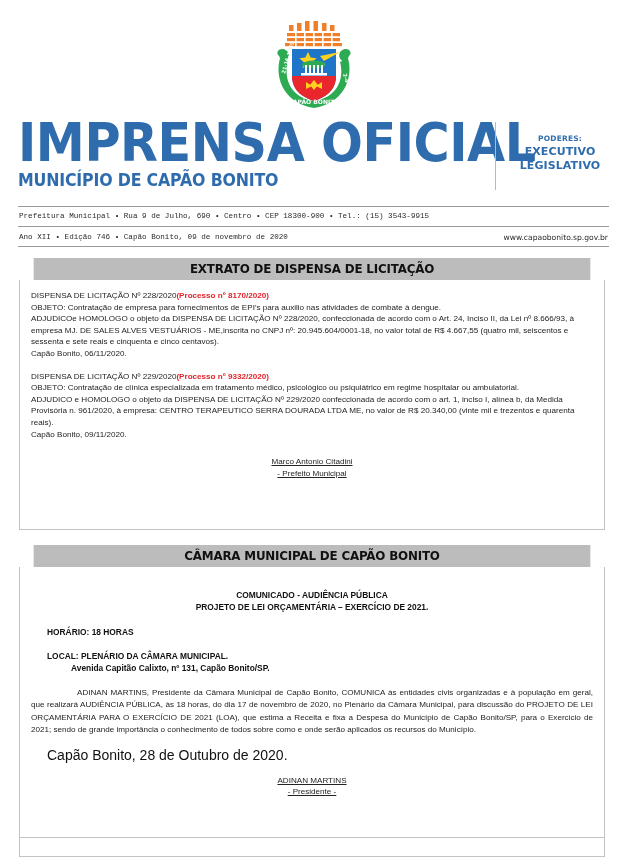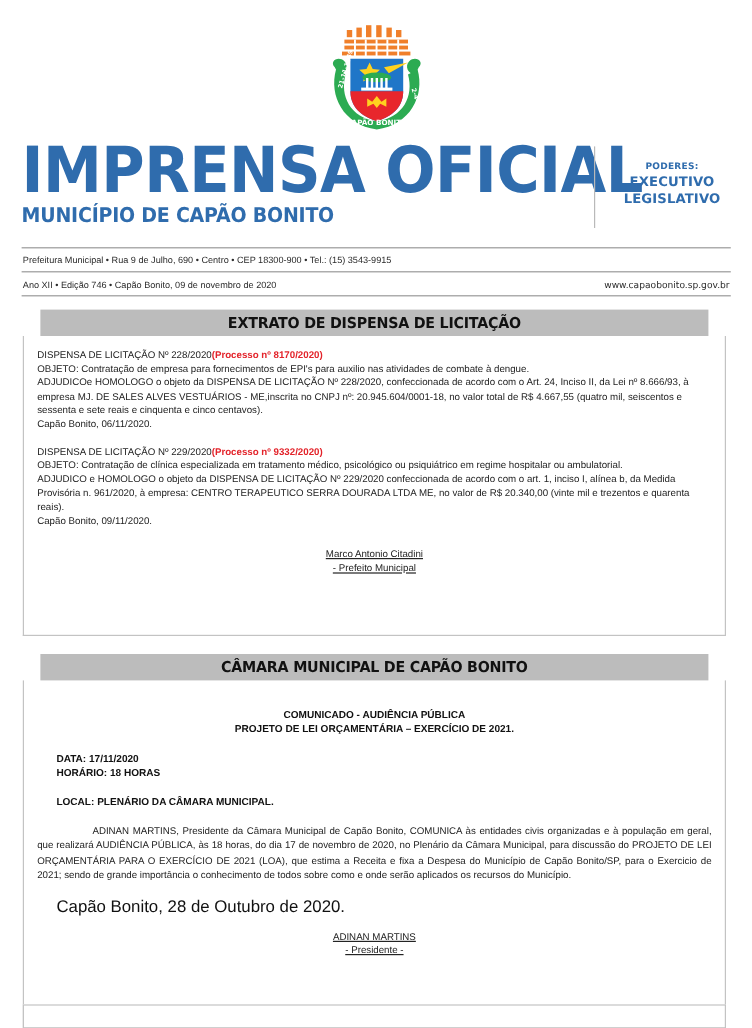--- a/index.html
+++ b/index.html
@@ -90,21 +90,21 @@
     height: 1px;
     background: #9a9a9a;
   }
   .rule.r1 { top: 206px; }
   .rule.r2 { top: 226px; }
   .rule.r3 { top: 246px; }
 
   .addr-line {
     position: absolute;
     left: 19px;
-    font-family: Liberation Sans, sans-serif;
+    font-family: Liberation Mono, monospace;
     font-size: 7.6px;
     line-height: 11px;
     color: #2b2b2b;
     white-space: nowrap;
   }
   .addr-line.a1 { top: 211px; }
   .addr-line.a2 { top: 232px; }
   .addr-site {
     position: absolute;
     right: 19px;
@@ -310,26 +310,26 @@
   <div class="sec-bar">CÂMARA MUNICIPAL DE CAPÃO BONITO</div>
   <div class="sec-body" style="height:343px;">
 
     <div style="height:12px;"></div>
 
     <div class="center-head">COMUNICADO  -  AUDIÊNCIA PÚBLICA</div>
     <div class="center-head">PROJETO DE LEI ORÇAMENTÁRIA – EXERCÍCIO DE 2021.</div>
 
     <div style="height:13px;"></div>
 
-    <div class="kv">DATA: 17/11/2020</div>
     <div class="kv">HORÁRIO: 18 HORAS</div>
 
     <div style="height:12px;"></div>
 
     <div class="kv">LOCAL: PLENÁRIO DA CÂMARA MUNICIPAL.</div>
+    <div class="kv indent2">Avenida Capitão Calixto, nº 131, Capão Bonito/SP.</div>
 
     <div style="height:13px;"></div>
 
     <p class="just"><span class="lead">ADINAN MARTINS, Presidente da Câmara Municipal de Capão Bonito, COMUNICA às entidades civis organizadas e à população em geral, que realizará  AUDIÊNCIA PÚBLICA,  às  18 horas,  do dia 17 de novembro de 2020, no  Plenário  da  Câmara  Municipal,  para discussão do PROJETO DE LEI ORÇAMENTÁRIA PARA O  EXERCÍCIO  DE  2021 (LOA),  que  estima a Receita e fixa a Despesa do Município de Capão Bonito/SP, para o Exercicio de 2021; sendo de  grande  importância  o  conhecimento  de  todos  sobre  como  e  onde  serão  aplicados  os  recursos  do  Município.</span></p>
 
     <div style="height:12px;"></div>
 
     <div class="kv" style="font-weight:400;font-size:14px;">Capão Bonito, 28 de Outubro de 2020.</div>
 
     <div style="height:14px;"></div>

